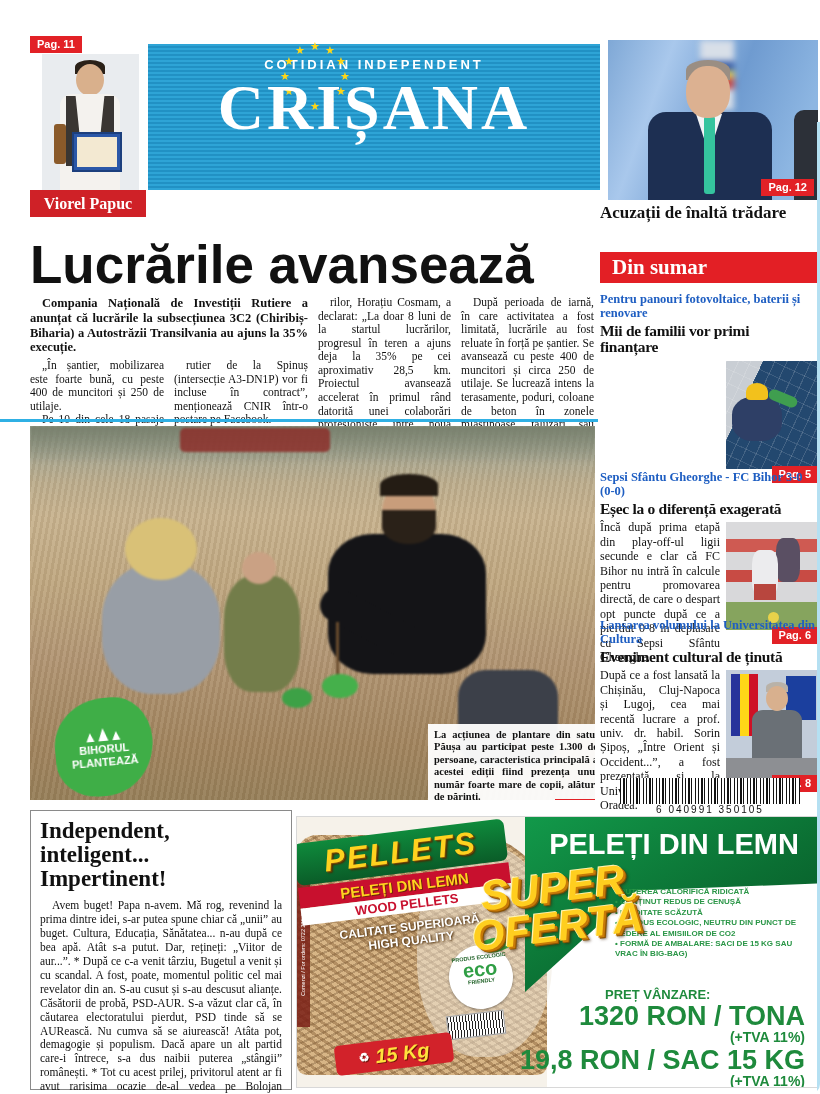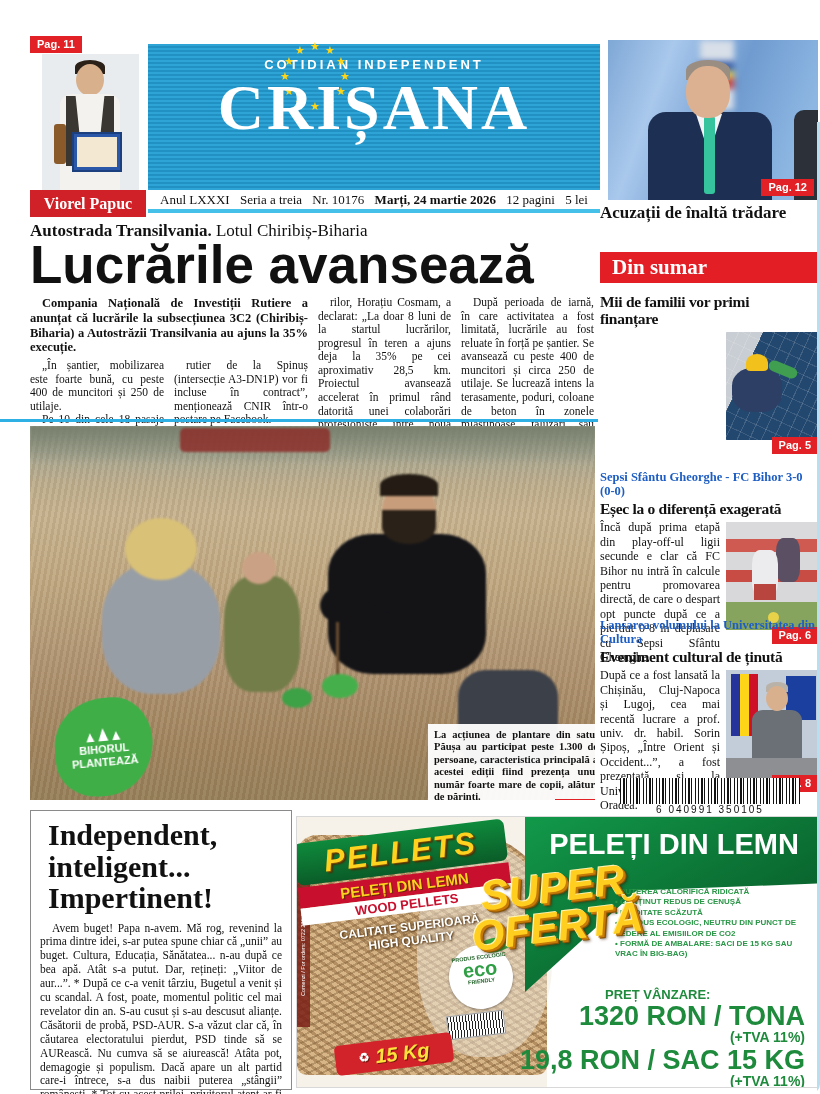--- a/index.html
+++ b/index.html
@@ -121,21 +121,21 @@
   #ph-pod .hairg{position:absolute;left:40px;top:12px;width:22px;height:10px;border-radius:50% 50% 0 0;background:#b9b2a8;}
   #ph-pod .suit{position:absolute;left:26px;top:40px;width:50px;height:48px;border-radius:22% 22% 0 0;background:#6a7076;}
   #ph-pod .desk{position:absolute;left:0;bottom:0;width:100%;height:20px;background:#8d8f93;}
   
   #barcode{left:612px;top:778px;width:196px;height:40px;text-align:center;}
   #barcode .bars{height:26px;margin:0 8px;
      background:repeating-linear-gradient(90deg,#111 0 1px,#fff 1px 3px,#111 3px 5px,#fff 5px 6px,#111 6px 7px,#fff 7px 10px,#111 10px 11px,#fff 11px 13px);}
   #barcode .digits{font-family:Liberation Sans, sans-serif;font-size:10px;letter-spacing:2px;}
   
   #opinion{left:30px;top:810px;width:262px;height:280px;border:1px solid #8a8a8a;box-sizing:border-box;padding:8px 9px;}
-  #opinion h2{margin:0 0 8px 8px;font-size:30px;line-height:1.05;}
+  #opinion h2{margin:0 0 8px 0;font-size:23px;line-height:1.05;}
   #opinion p{margin:0;font-size:11.5px;line-height:1.21;text-align:justify;text-indent:12px;}
   
   #ad{left:296px;top:816px;width:522px;height:272px;border:1px solid #d8d8d8;box-sizing:border-box;background:#fff;overflow:hidden;
       font-family:"Liberation Sans",sans-serif;}
   #bag{position:absolute;left:0;top:0;width:250px;height:272px;background:#f6f2ea;}
   #bag .pellets{position:absolute;left:0;top:18px;width:250px;height:240px;border-radius:8% 30% 4% 4%;
       background-color:#d7b586;
       background-image:repeating-linear-gradient(35deg,rgba(120,80,40,.38) 0 3px,transparent 3px 7px),
                        repeating-linear-gradient(-25deg,rgba(90,60,30,.28) 0 2px,transparent 2px 6px);}
   #bag .sack{position:absolute;left:120px;top:30px;width:135px;height:210px;border-radius:45%;background:rgba(240,234,222,.5);}
@@ -212,44 +212,33 @@
     <span class="star" style="left:177px;top:52px">★</span>
     <span class="star" style="left:162px;top:56px">★</span>
     <span class="star" style="left:147px;top:52px">★</span>
     <span class="star" style="left:136px;top:41px">★</span>
     <span class="star" style="left:132px;top:26px">★</span>
     <span class="star" style="left:136px;top:11px">★</span>
     <span class="star" style="left:147px;top:0px">★</span>
     <div class="title">CRIȘANA</div>
   </div>
 
-  <div id="infobar" class="abs">
-    <span>Anul LXXXI</span>
-    <span>Seria a treia</span>
-    <span>Nr. 10176</span>
-    <span style="font-weight:bold">Marți, 24 martie 2026</span>
-    <span>12 pagini</span>
-    <span>5 lei</span>
-  </div>
 
   <div id="orban" class="abs">
     <div class="flagblur"></div>
     <div class="suit"></div>
     <div class="shirt"></div>
     <div class="tie"></div>
     <div class="hair"></div>
     <div class="head"></div>
     <div class="other"></div>
     <span class="badge">Pag. 12</span>
   </div>
   <div id="tr-headline" class="abs">Acuzații de înaltă trădare</div>
 
-  <div id="kicker" class="abs">
-    <b>Autostrada Transilvania.</b><span> Lotul Chiribiș-Biharia</span>
-  </div>
   <div id="headline" class="abs">Lucrările avansează</div>
 
   <div id="story" class="abs">
     <div class="half">
       <p class="lead">Compania Națională de Investiții Rutiere a anunțat că lucrările la subsecțiunea 3C2 (Chiribiș-Biharia) a Autostrăzii Transilvania au ajuns la 35% execuție.</p>
       <div class="twocol">
         <p>„În șantier, mobilizarea este foarte bună, cu peste 400 de muncitori și 250 de utilaje.</p>
         <p>Pe 10 din cele 18 pasaje au fost montate grinzile, iar lucrările pentru construirea nodului</p>
         <p>rutier de la Spinuș (intersecție A3-DN1P) vor fi incluse în contract”, menționează CNIR într-o postare pe Facebook.</p>
         <p>La rândul său, secretarul de stat în Ministerul Transportu-</p>
@@ -296,20 +285,21 @@
     </div>
     <div id="caption">
       <span>La acțiunea de plantare din satul Păușa au participat peste 1.300 de persoane, caracteristica principală a acestei ediții fiind prezența unui număr foarte mare de copii, alături de părinți.</span>
       <span class="badge">Pag. 2</span>
     </div>
   </div>
 
   <div id="sumar-title" class="abs">Din sumar</div>
 
   <div class="sitem" style="top:292px">
+    <div class="kick">Pentru panouri fotovoltaice, baterii și renovare</div>
     <h3>Mii de familii vor primi finanțare</h3>
     <div class="sphoto">
       <div class="scene" id="ph-solar">
         <div class="grid"></div>
         <div class="body"></div>
         <div class="arm"></div>
         <div class="helmet"></div>
       </div>
       <span class="badge">Pag. 5</span>
     </div>

